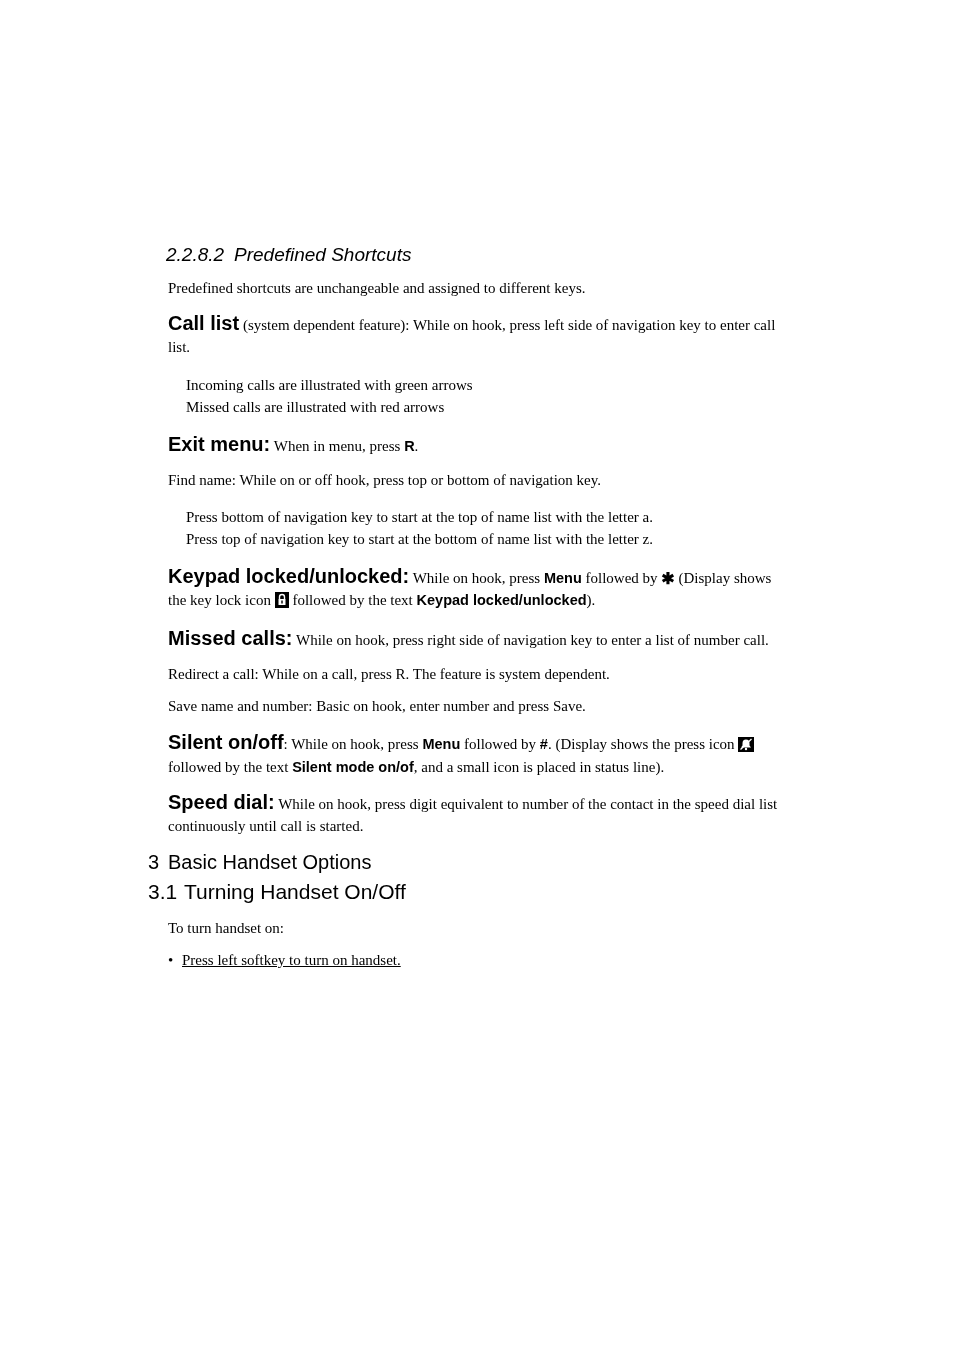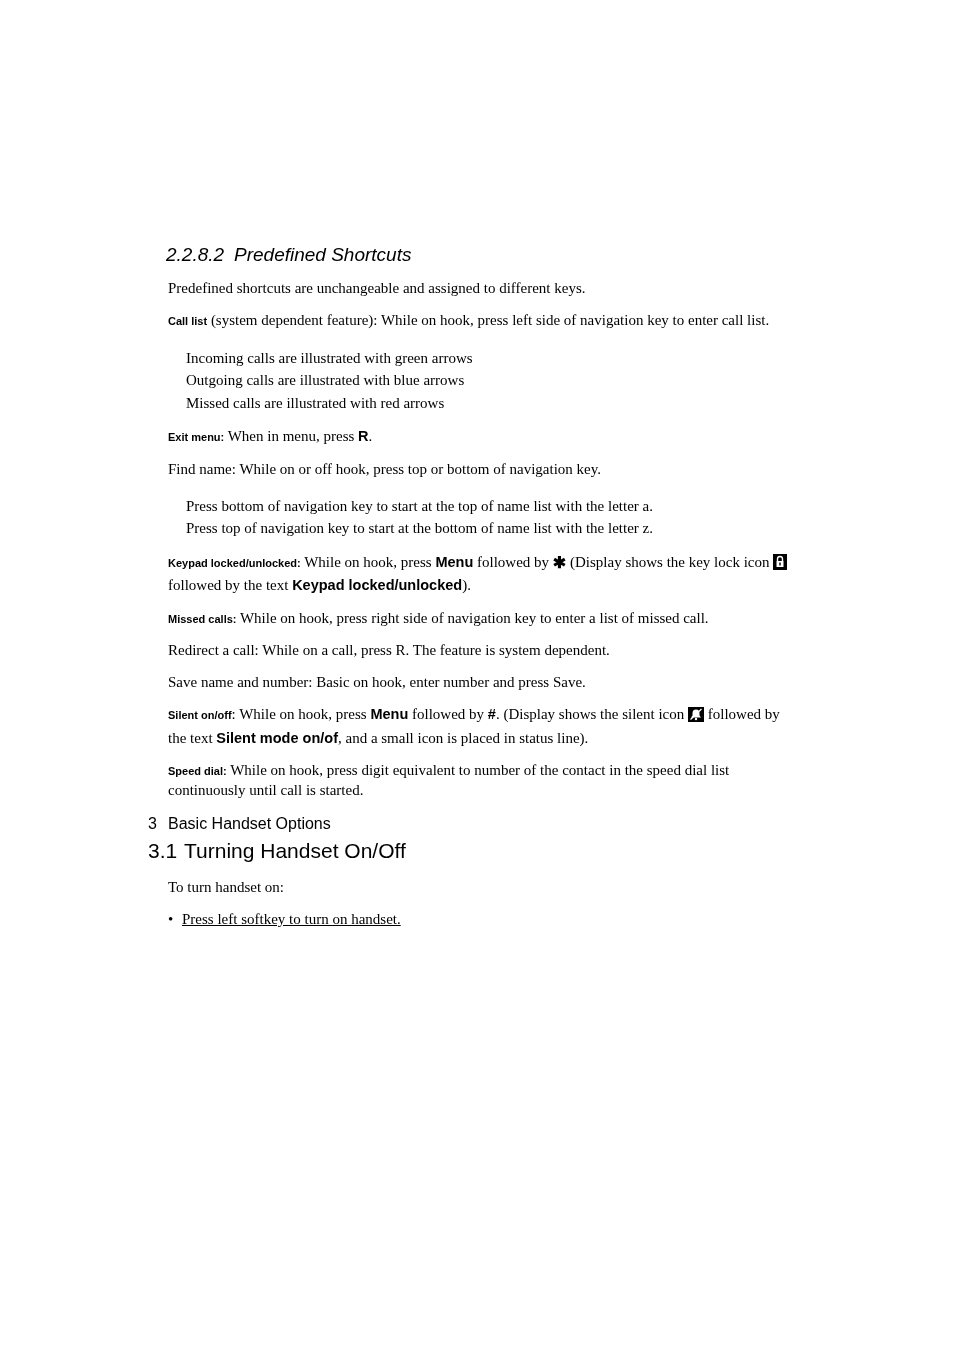--- a/index.html
+++ b/index.html
@@ -37,40 +37,40 @@
   }
   p.para {
     font-size: 15px;
     line-height: 1.35;
     margin: 0 0 12px 0;
   }
   .boldlabel {
     font-family: Arial, Helvetica, sans-serif;
     font-weight: 900;
     letter-spacing: 0px;
-    font-size: 11px;
+    font-size: 20px;
   }
   .boldinline {
     font-family: Arial, Helvetica, sans-serif;
     font-weight: 900;
     font-size: 14.5px;
   }
   ul.sub {
     margin: 16px 0 12px 18px;
     padding: 0;
     list-style: none;
   }
   ul.sub li {
     font-size: 15px;
     line-height: 1.5;
   }
   .h1 {
     font-family: "Segoe UI", Arial, sans-serif;
     font-weight: 400;
-    font-size: 16px;
+    font-size: 20px;
     margin: 14px 0 6px -20px;
   }
   .h1 .num {
     display: inline-block;
     width: 20px;
   }
   .h2 {
     font-family: "Segoe UI", Arial, sans-serif;
     font-weight: 400;
     font-size: 21px;
@@ -121,21 +121,20 @@
       <span class="num-minor">2.2.8.2</span><span>Predefined Shortcuts</span>
     </div>
 
     <p class="para">Predefined shortcuts are unchangeable and assigned to different keys.</p>
 
     <p class="para">
       <span class="boldlabel">Call list</span><span> (system dependent feature): While on hook, press left side of navigation key to enter call list.</span>
     </p>
     <ul class="sub">
       <li>Incoming calls are illustrated with green arrows</li>
-      <li>Outgoing calls are illustrated with blue arrows</li>
       <li>Missed calls are illustrated with red arrows</li>
     </ul>
 
     <p class="para">
       <span class="boldlabel">Exit menu:</span><span> When in menu, press </span><span class="boldinline">R</span><span>.</span>
     </p>
 
     <p class="para">Find name: While on or off hook, press top or bottom of navigation key.</p>
     <ul class="sub">
       <li>Press bottom of navigation key to start at the top of name list with the letter a.</li>
@@ -145,28 +144,28 @@
     <p class="para">
       <span class="boldlabel">Keypad locked/unlocked:</span><span> While on hook, press </span><span class="boldinline">Menu</span><span> followed by </span><span class="star">✱</span><span> (Display shows the key lock icon </span><span class="icon-lock"><svg width="14" height="16" viewBox="0 0 14 16">
             <rect x="0" y="0" width="14" height="16" fill="#000"></rect>
             <rect x="3.5" y="7" width="7" height="6" fill="#fff"></rect>
             <path d="M4.5 7 V5 a2.5 2.5 0 0 1 5 0 V7" fill="none" stroke="#fff" stroke-width="1.4"></path>
             <rect x="6.3" y="8.5" width="1.4" height="3" fill="#000"></rect>
           </svg></span><span> followed by the text </span><span class="boldinline">Keypad locked/unlocked</span><span>).</span>
     </p>
 
     <p class="para">
-      <span class="boldlabel">Missed calls:</span><span> While on hook, press right side of navigation key to enter a list of missed call.</span>
+      <span class="boldlabel">Missed calls:</span><span> While on hook, press right side of navigation key to enter a list of number call.</span>
     </p>
 
     <p class="para">Redirect a call: While on a call, press R. The feature is system dependent.</p>
     <p class="para">Save name and number: Basic on hook, enter number and press Save.</p>
 
     <p class="para">
-      <span class="boldlabel">Silent on/off</span><span>: While on hook, press </span><span class="boldinline">Menu</span><span> followed by </span><span class="boldinline">#</span><span>. (Display shows the silent icon </span><span class="icon-silent"><svg width="16" height="15" viewBox="0 0 16 15">
+      <span class="boldlabel">Silent on/off</span><span>: While on hook, press </span><span class="boldinline">Menu</span><span> followed by </span><span class="boldinline">#</span><span>. (Display shows the press icon </span><span class="icon-silent"><svg width="16" height="15" viewBox="0 0 16 15">
             <rect x="0" y="0" width="16" height="15" fill="#000"></rect>
             <path d="M8 2.5 C5.5 2.5 4.5 4 4.5 6.5 L4.5 8.5 L3 10.5 L13 10.5 L11.5 8.5 L11.5 6.5 C11.5 4 10.5 2.5 8 2.5 Z" fill="#fff"></path>
             <circle cx="8" cy="12" r="1.2" fill="#fff"></circle>
             <line x1="2.5" y1="12.5" x2="13.5" y2="2" stroke="#fff" stroke-width="1.3"></line>
           </svg></span><span> followed by the text </span><span class="boldinline">Silent mode on/of</span><span>, and a small icon is placed in status line).</span>
     </p>
 
     <p class="para">
       <span class="boldlabel">Speed dial:</span><span> While on hook, press digit equivalent to number of the contact in the speed dial list continuously until call is started.</span>
     </p>

